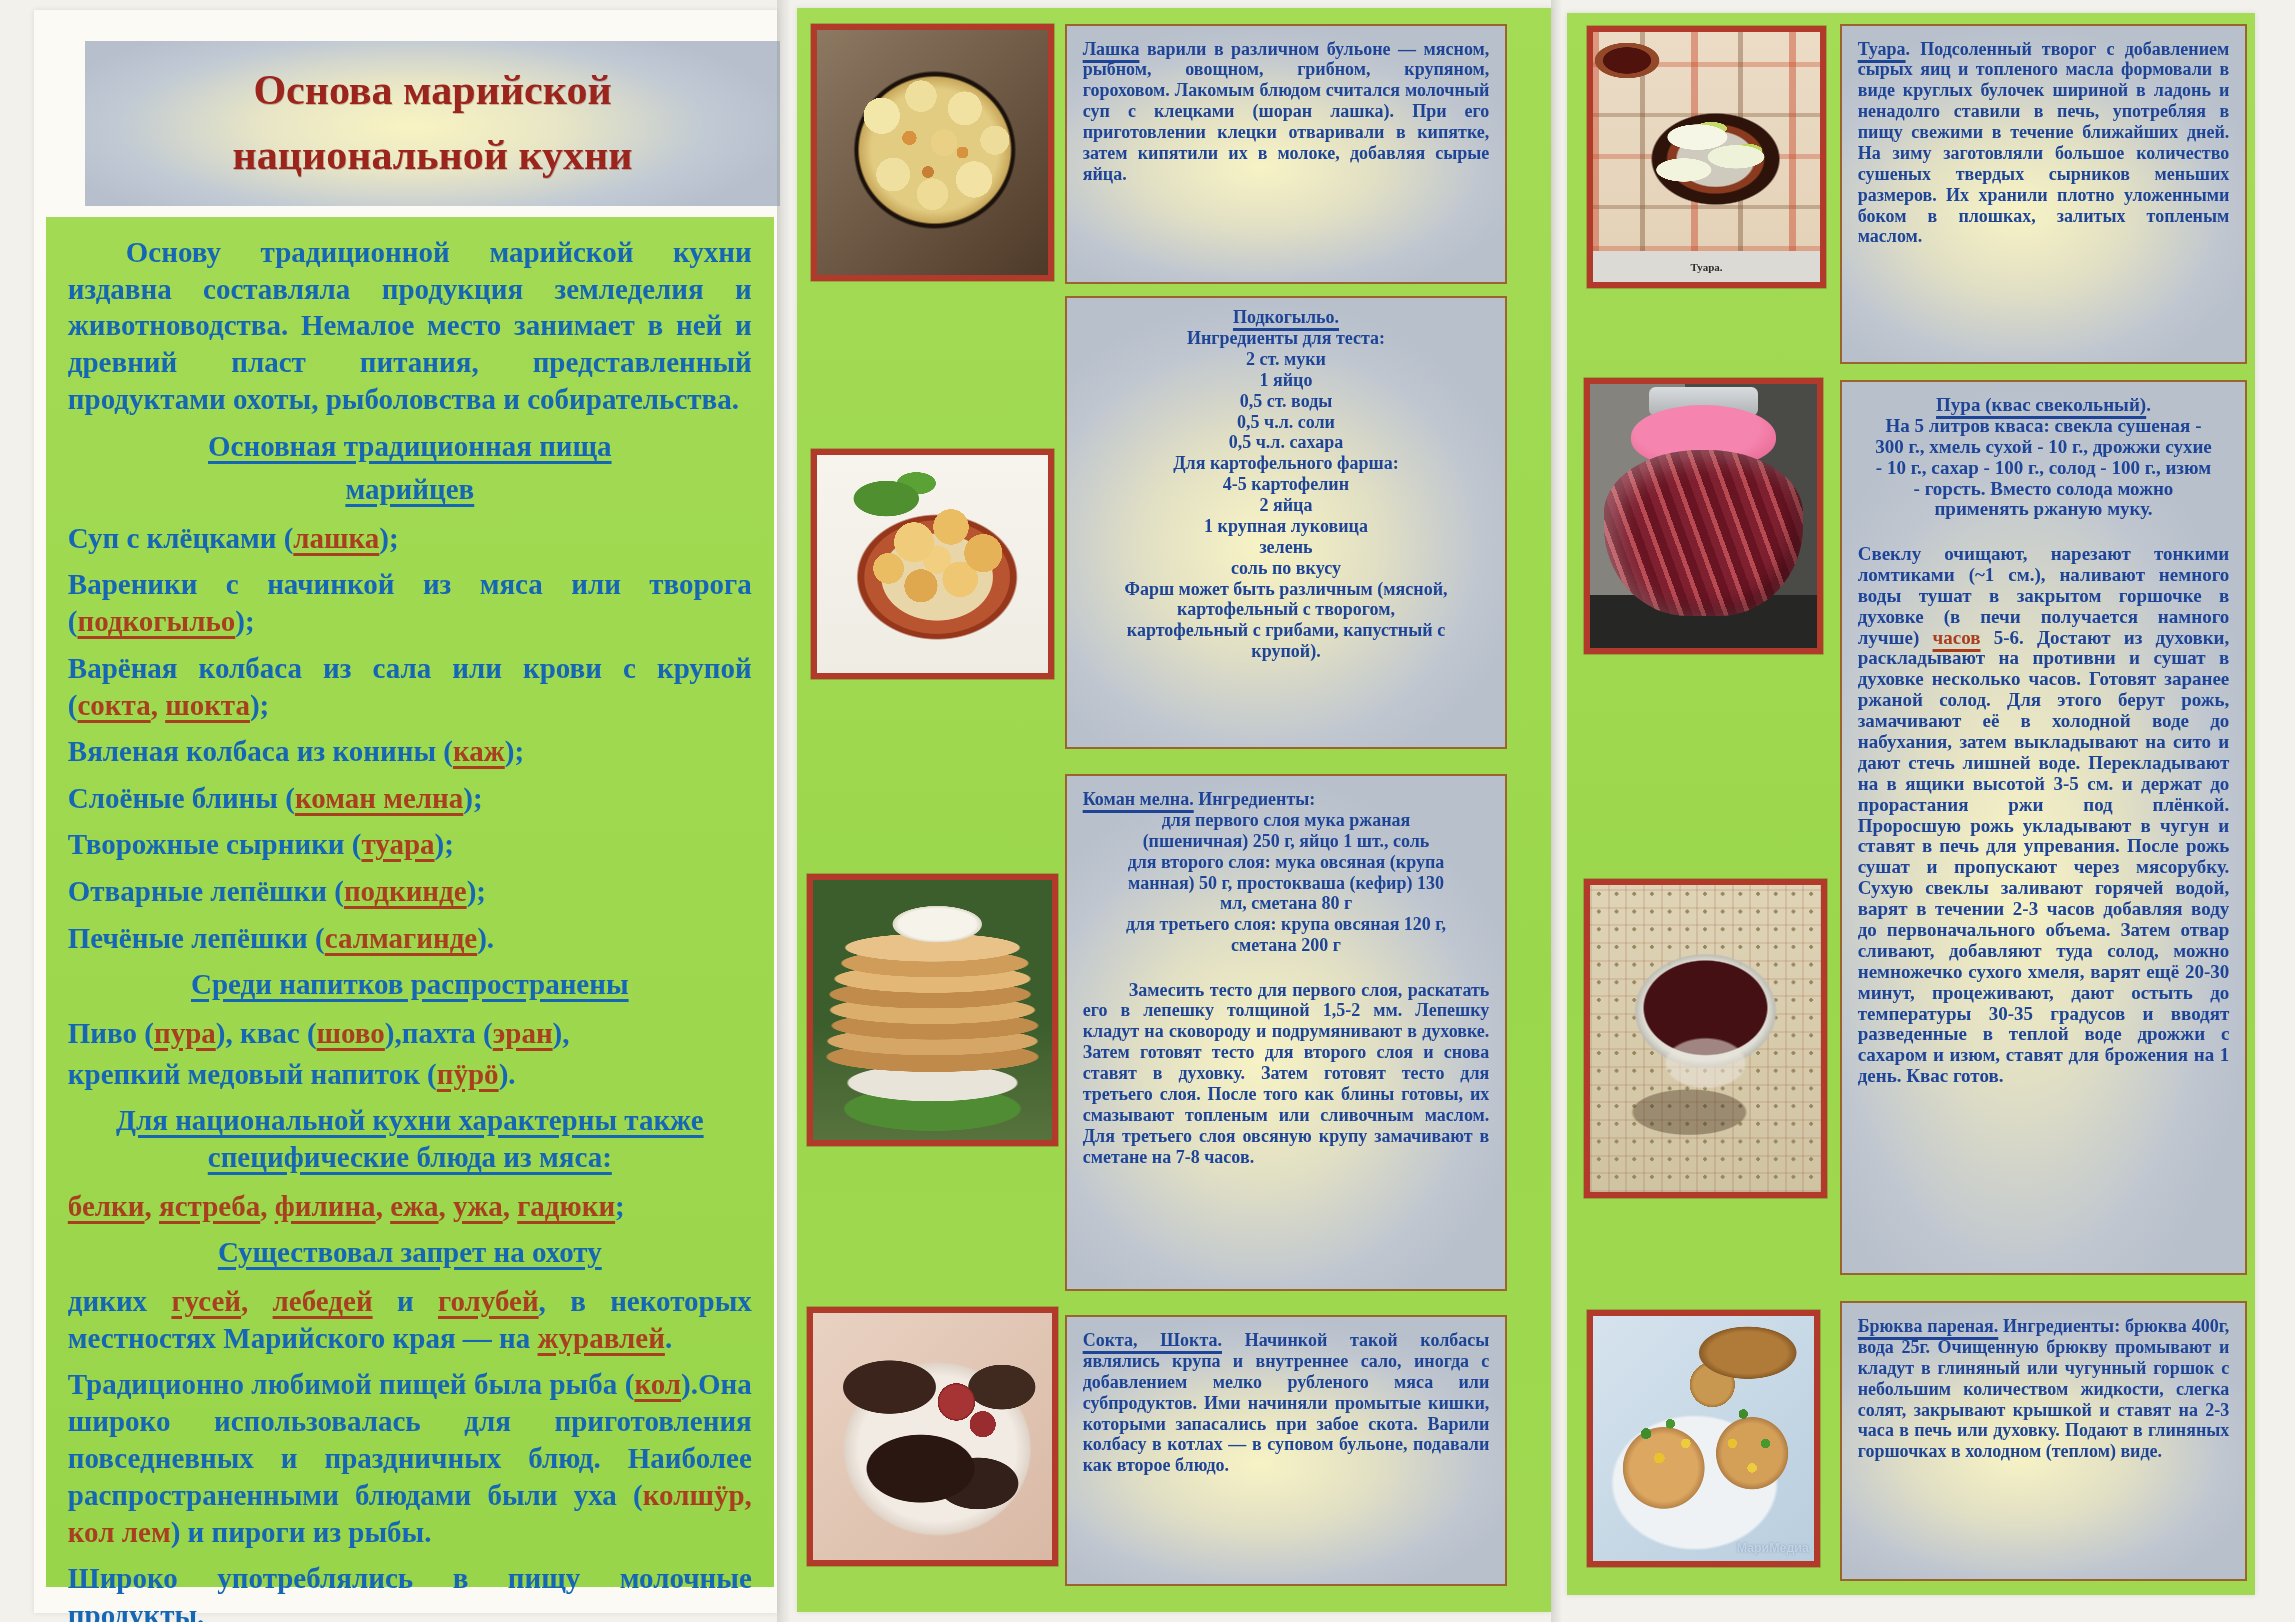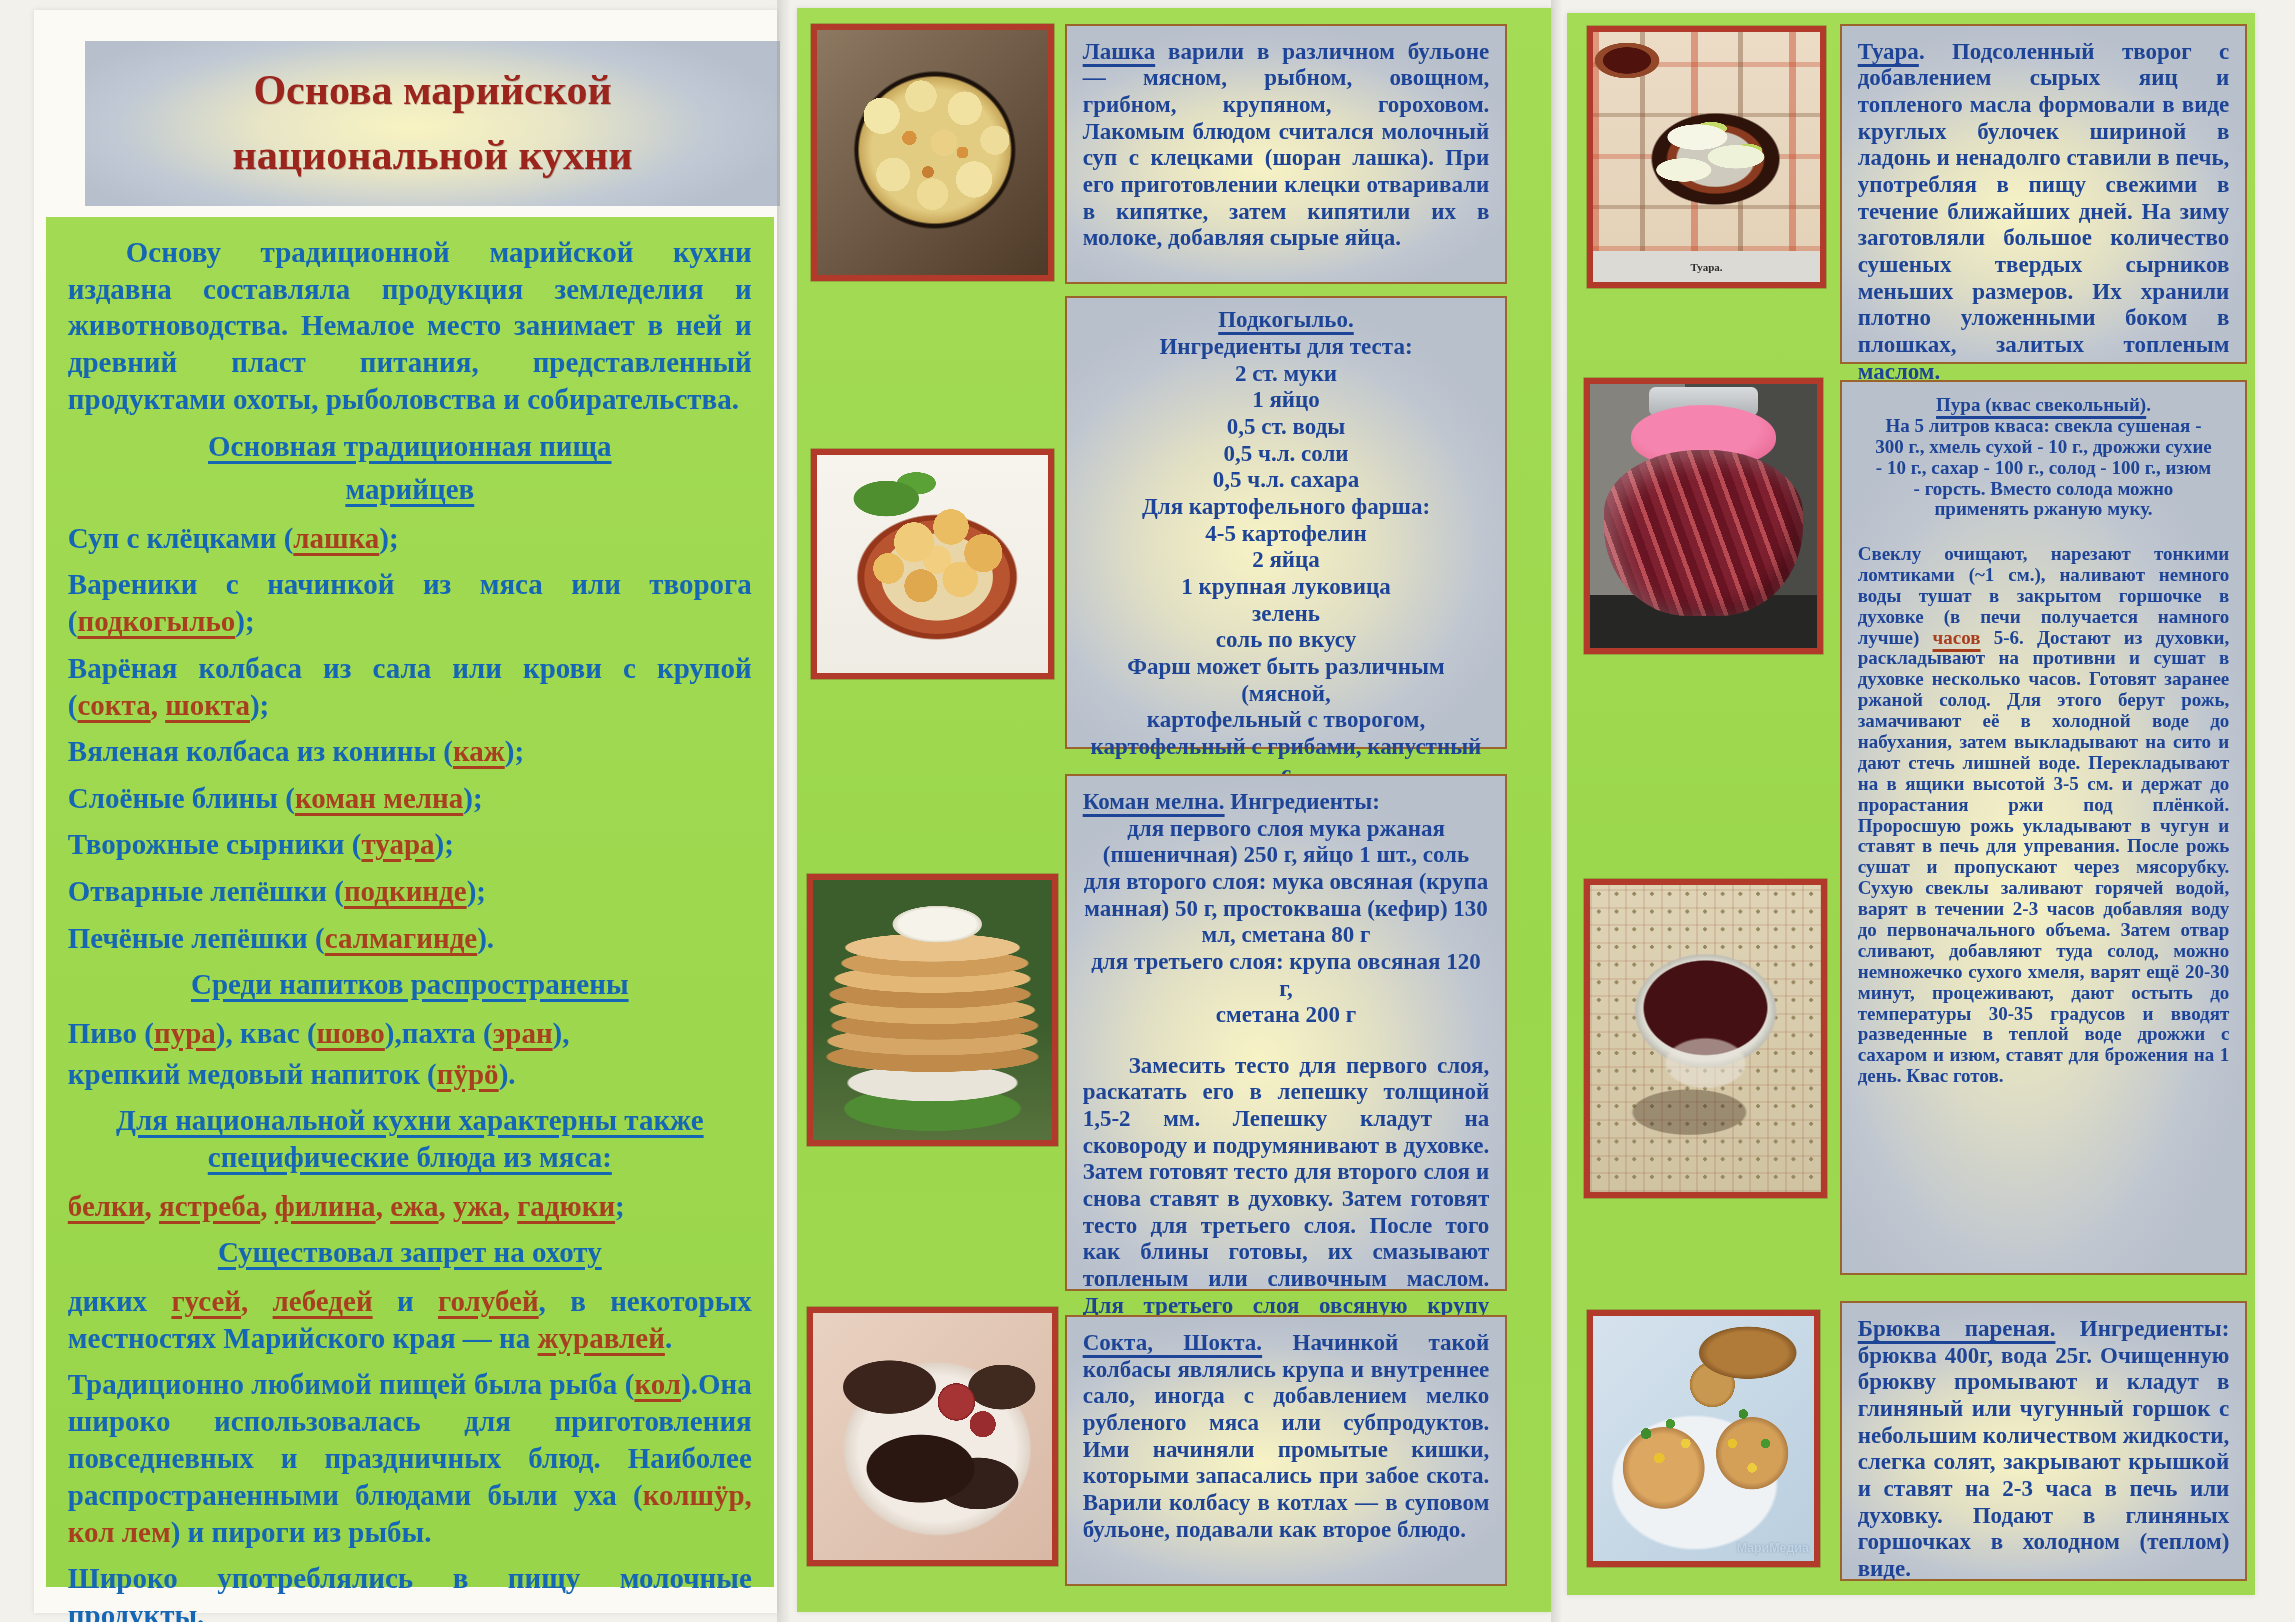--- a/index.html
+++ b/index.html
@@ -37,21 +37,21 @@
   .lp .h{ text-align:center;text-decoration:underline;text-decoration-thickness:2.6px;text-underline-offset:4.6px;margin:6.5px 0 11.8px 0;}
   .indent{text-indent:58px;}
   .red{color:#a8401f;}
   .u{text-decoration:underline;text-decoration-thickness:2.6px;text-underline-offset:4.6px;}
 
   
   .tbox{
     position:absolute;box-sizing:border-box;
     border:2.6px solid #9a642c;
     background:radial-gradient(ellipse 62% 55% at 44% 55%, #f8f3c5 0%, #e2e0c4 42%, #bfc6d0 82%, #b8c0cb 100%);
-    color:#1d4496;font-weight:bold;font-size:23px;line-height:1.16;text-align:justify;
+    color:#1d4496;font-weight:bold;font-size:18px;line-height:1.16;text-align:justify;
     padding:13px 15.7px;
   }
   .tbox p{margin:0;}
   .tbox .ln{text-align:center;}
   .tbox .gap{margin-top:23.6px;}
   .para-indent{text-indent:46px;}
   .small{font-size:19px;line-height:1.10;}
 
   
   .photo{position:absolute;box-sizing:border-box;border:6.5px solid #b23a2b;box-shadow:0 0 0 0.7px rgba(120,30,20,.4);}

